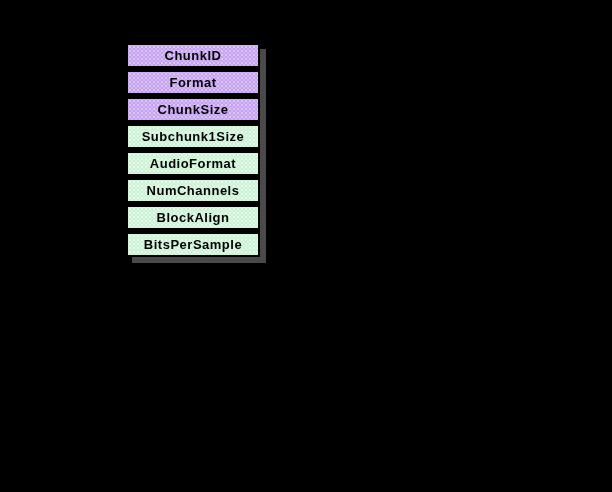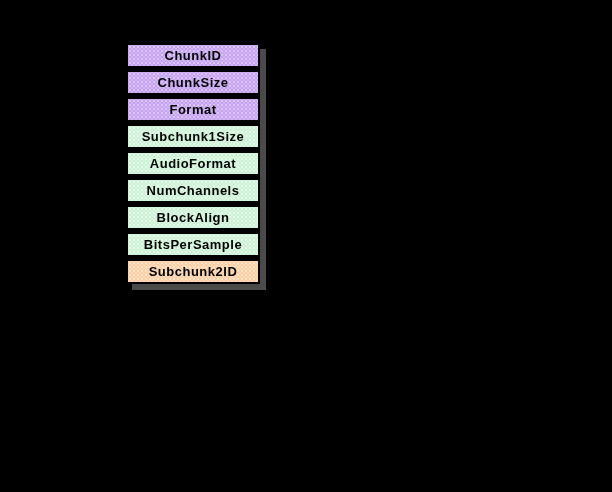--- a/index.html
+++ b/index.html
@@ -58,23 +58,22 @@
                       radial-gradient(#fdd9b8 0.8px, rgba(0,0,0,0) 1px);
     background-size: 4px 4px, 4px 4px;
     background-position: 0 0, 2px 2px;
   }
 </style>
 </head>
 <body>
 
 <div class="diagram">
   <div class="field riff">ChunkID</div>
+  <div class="field riff">Format</div>
   <div class="field riff">ChunkSize</div>
-  <div class="field riff">Format</div>
 
   <div class="field fmt">Subchunk1Size</div>
   <div class="field fmt">AudioFormat</div>
   <div class="field fmt">NumChannels</div>
   <div class="field fmt">BlockAlign</div>
   <div class="field fmt">BitsPerSample</div>
 
-  <div class="field datachunk">Subchunk2ID</div>
 </div>
 
 </body></html>

